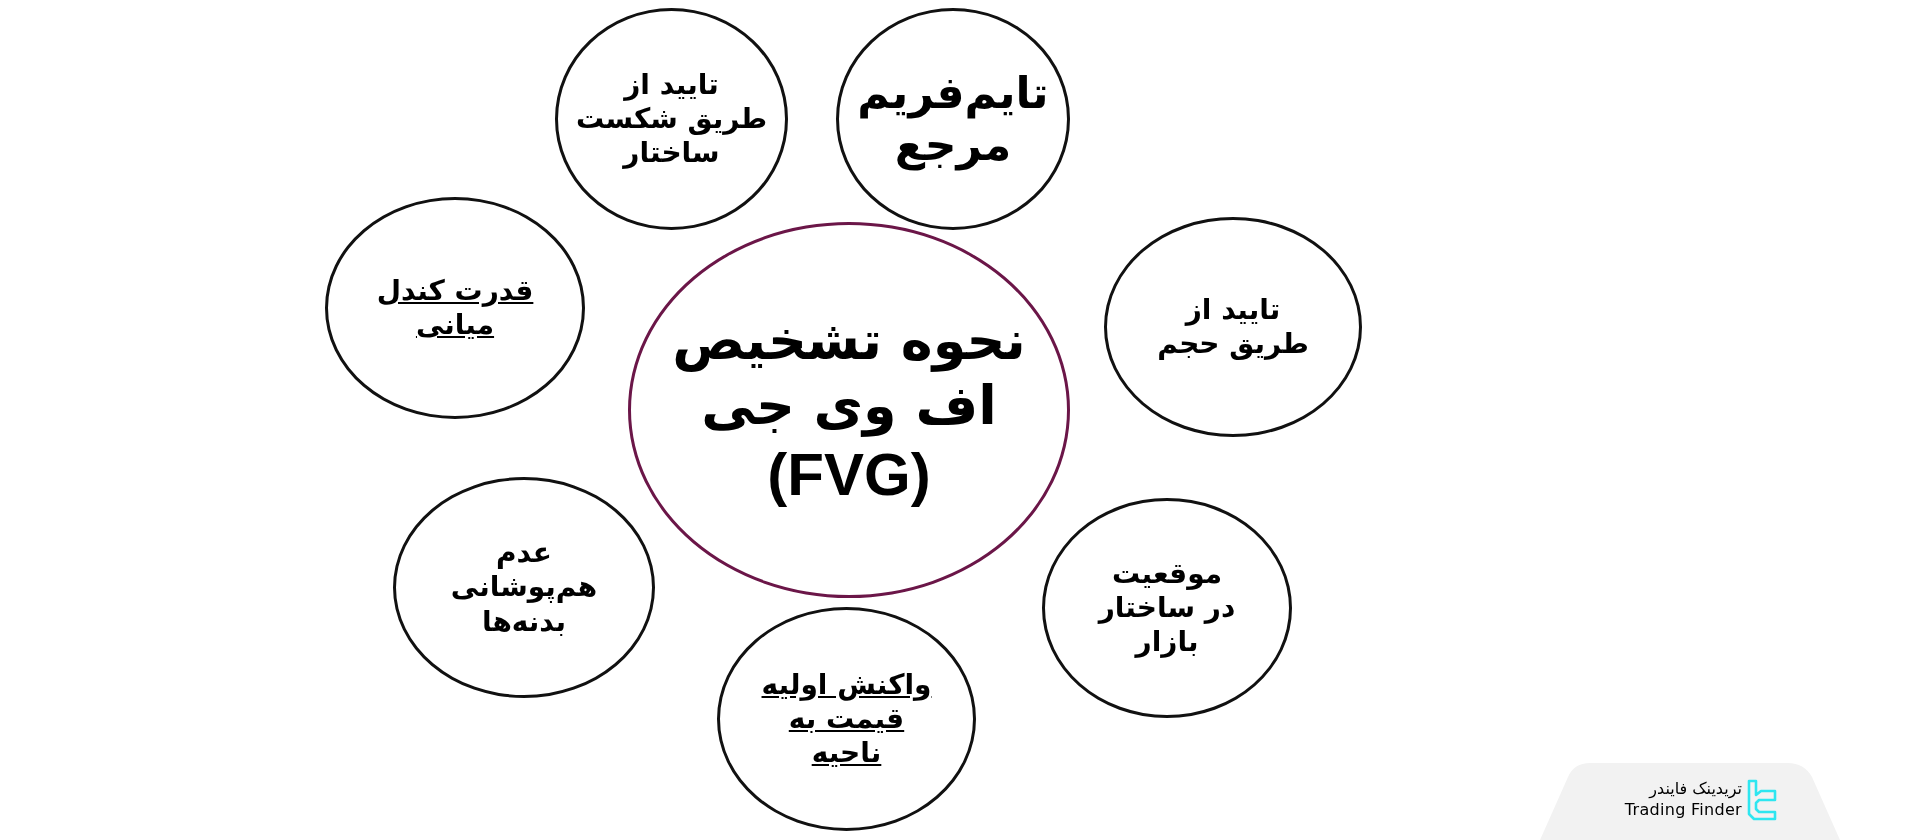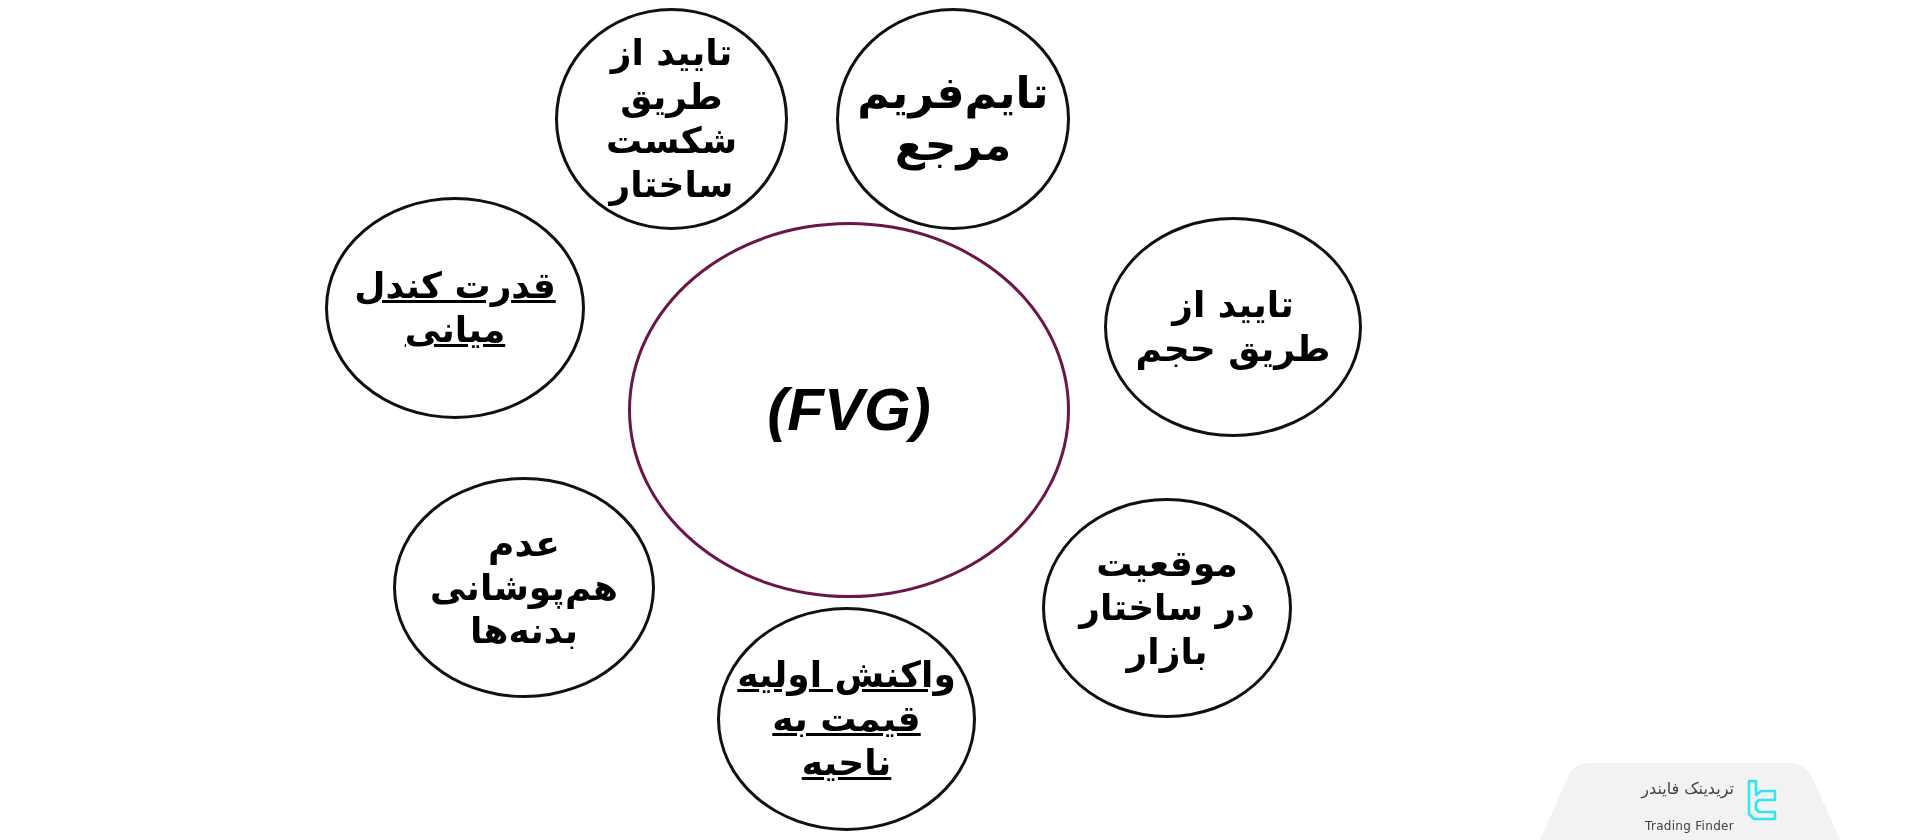--- a/index.html
+++ b/index.html
@@ -23,92 +23,91 @@
       display: flex;
       align-items: center;
       justify-content: center;
       text-align: center;
       direction: rtl;
     }
     .node-label {
       font-family: "DejaVu Sans", sans-serif;
       font-weight: bold;
       color: #000000;
-      font-size: 36px;
+      font-size: 28px;
       line-height: 1.22;
       white-space: pre-line;
     }
     .node.center {
       border: 3px solid #6b1648;
     }
     .node.center .node-label {
       font-size: 54px;
       line-height: 1.2;
     }
     .node.big .node-label {
       font-size: 44px;
       line-height: 1.18;
     }
     .center-latin {
       display: block;
       direction: ltr;
       font-family: "Liberation Sans", sans-serif;
       font-weight: bold;
       font-size: 60px;
-      font-style: italic;
     }
 
     
     .badge {
       position: absolute;
       left: 1540px;
       top: 763px;
       width: 300px;
       height: 77px;
     }
     .badge svg.bg {
       position: absolute;
       left: 0; top: 0;
     }
     .badge-text {
       position: absolute;
-      right: 106px;
+      right: 98px;
       top: 16px;
-      text-align: right;
-      color: #404040;
+      color: #000000;
     }
     .badge-fa {
       display: block;
       direction: rtl;
       font-family: "DejaVu Sans", sans-serif;
       font-size: 16px;
       line-height: 20px;
       letter-spacing: 0.5px;
     }
     .badge-en {
       display: block;
       font-family: "DejaVu Sans", sans-serif;
-      font-size: 12px;
+      font-size: 16px;
       line-height: 22px;
       letter-spacing: 0.3px;
-      margin-top: 16px;
     }
     .badge-logo {
       position: absolute;
       left: 206px;
       top: 16px;
       width: 32px;
       height: 42px;
     }
   </style>
 </head>
 <body>
 
 <div class="node center" style="left:628px; top:222px; width:442px; height:376px;">
   <div class="node-label">
+    <span>نحوه تشخیص
+اف وی جی</span>
     <span class="center-latin">(FVG)</span>
   </div>
 </div>
 
 <div class="node big" style="left:836px; top:8px; width:234px; height:222px;">
   <div class="node-label">تایم‌فریم
 مرجع</div>
 </div>
 
 <div class="node" style="left:1104px; top:217px; width:258px; height:220px;">

